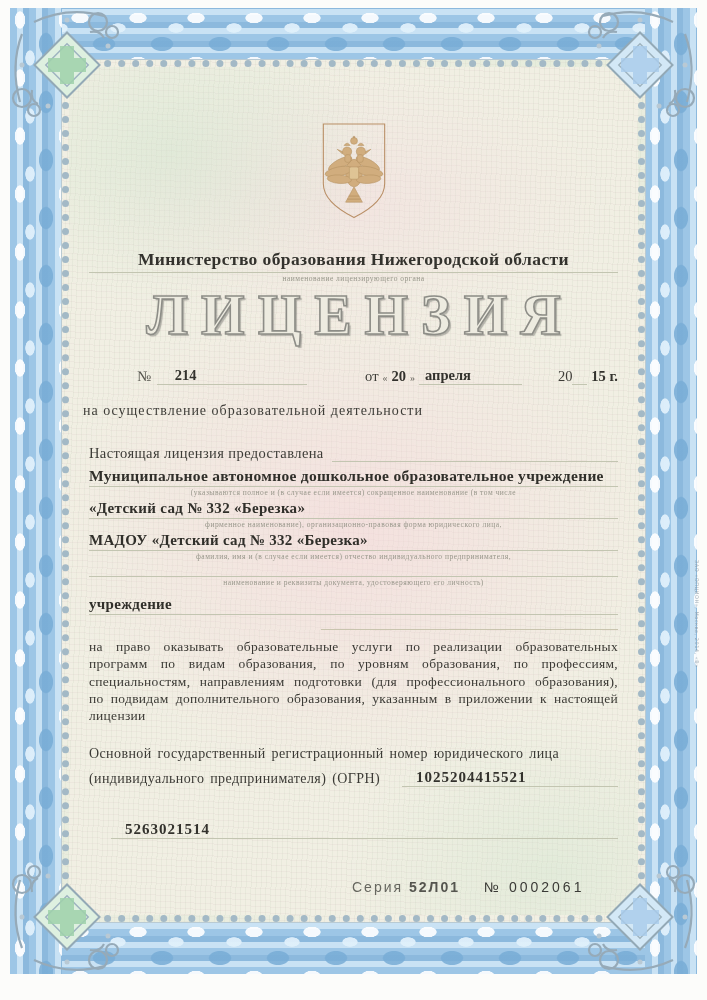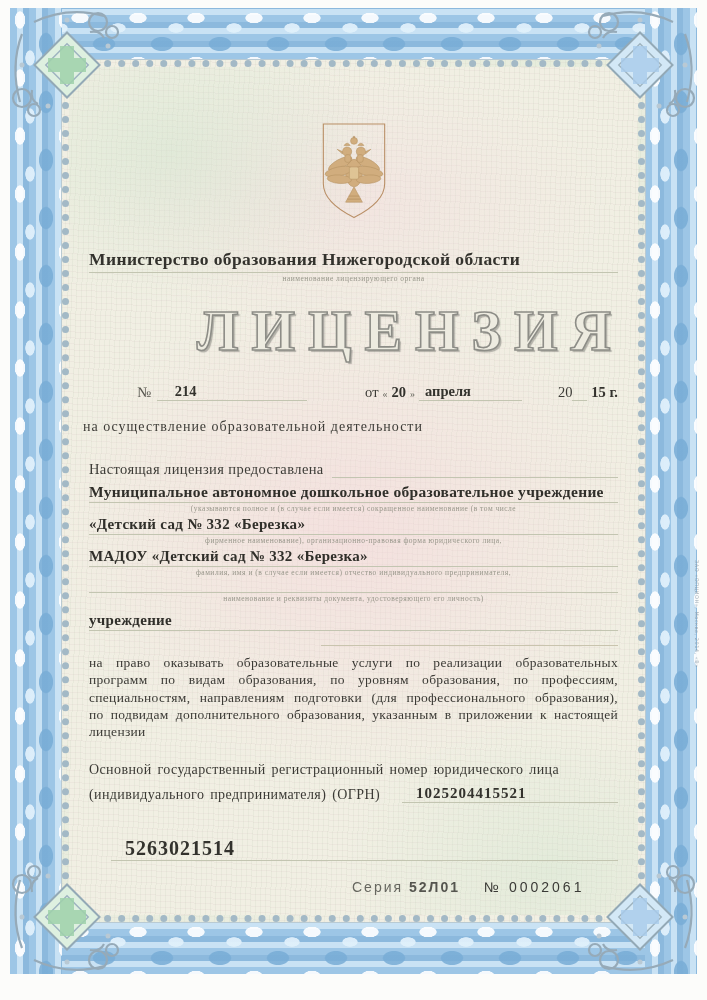--- a/index.html
+++ b/index.html
@@ -48,25 +48,25 @@
   .content{position:absolute;inset:0;padding:24px 14px 12px;}
   
   .corner{position:absolute;width:126px;height:126px;}
   .c-tl{left:4px;top:2px;}
   .c-tr{right:4px;top:2px;transform:scaleX(-1);}
   .c-bl{left:4px;bottom:20px;transform:scaleY(-1);}
   .c-br{right:4px;bottom:20px;transform:scale(-1,-1);}
   
   .arms{width:92px;height:110px;margin:24px auto 0;display:block;}
   
-  .heading-row{margin:24px 6px 0;border-bottom:1px solid #c3c5b1;text-align:left;padding-bottom:2px;}
+  .heading-row{margin:24px 6px 0;border-bottom:1px solid #c3c5b1;text-align:center;padding-bottom:2px;}
   .heading{font-size:17.5px;font-weight:700;letter-spacing:.4px;color:#33322d;}
   .caption{font-size:7.5px;color:#97968a;text-align:center;letter-spacing:.5px;margin-top:1px;}
   .title{
-    margin-top:16px;text-align:right;font-weight:700;font-size:56px;letter-spacing:13px;
+    text-align:center;font-weight:700;font-size:56px;letter-spacing:13px;
     color:#edebe0;-webkit-text-stroke:1.6px #8d8d87;
     text-shadow:2px 2px 1px rgba(105,105,100,.45);
     text-indent:13px;
   }
   .num-row{display:flex;align-items:flex-end;margin:20px 6px 0;font-size:14.5px;white-space:nowrap;}
   .bold{font-weight:700;color:#33322d;}
   .u-cell{border-bottom:1px solid #c3c5b1;}
   .quote{font-size:10px;color:#6b6a62;padding:0 4px 2px;}
   .subtitle{margin-top:18px;text-align:left;font-size:14px;letter-spacing:1px;color:#3d3c37;}
   .grant-row{display:flex;align-items:flex-end;margin:26px 6px 0;font-size:14.5px;letter-spacing:.4px;}
@@ -74,21 +74,21 @@
   .form-row{margin:0 6px;border-bottom:1px solid #c3c5b1;text-align:left;padding-bottom:1px;}
   .form-row .val{font-size:15px;font-weight:700;color:#302f2a;letter-spacing:.3px;}
   .row-sp{margin-top:5px;}
   .empty-row{height:14px;}
   .half-rule{margin:14px 6px 0 44%;border-bottom:1px solid #c9c4ae;}
   .scope{margin:8px 6px 0;font-size:13.5px;line-height:1.28;text-align:justify;letter-spacing:.3px;word-spacing:2px;color:#3b3a35;}
   .ogrn{margin:22px 6px 0;font-size:14px;letter-spacing:.4px;word-spacing:2px;color:#3b3a35;}
   .ogrn-l2{display:flex;align-items:flex-end;margin-top:7px;}
   .ogrn-l2 .fill{flex:1;border-bottom:1px solid #c3c5b1;margin-left:22px;padding-left:14px;font-size:15px;letter-spacing:1px;}
   .inn-row{display:flex;align-items:flex-end;margin:34px 6px 0;font-size:14px;letter-spacing:.4px;color:#3b3a35;}
-  .inn-row .fill{flex:1;border-bottom:1px solid #c3c5b1;margin-left:22px;padding-left:14px;font-size:20px;letter-spacing:1px;}
+  .inn-row .fill{flex:1;border-bottom:1px solid #c3c5b1;margin-left:22px;padding-left:14px;font-size:15px;letter-spacing:1px;}
   .series-row{position:absolute;left:15px;right:0;bottom:14px;height:22px;font-family:Liberation Sans, sans-serif;}
   .series{position:absolute;left:268px;font-size:14px;letter-spacing:2px;color:#66665f;}
   .form-no{position:absolute;left:400px;font-size:14px;letter-spacing:3px;color:#3a3a36;}
   .imprint{
     position:absolute;right:7px;top:560px;width:12px;height:260px;
     writing-mode:vertical-rl;font-size:5px;letter-spacing:.5px;color:#8a98a4;
     font-family:"DejaVu Sans", sans-serif;opacity:.8;overflow:hidden;
   }
 </style>
 </head>

